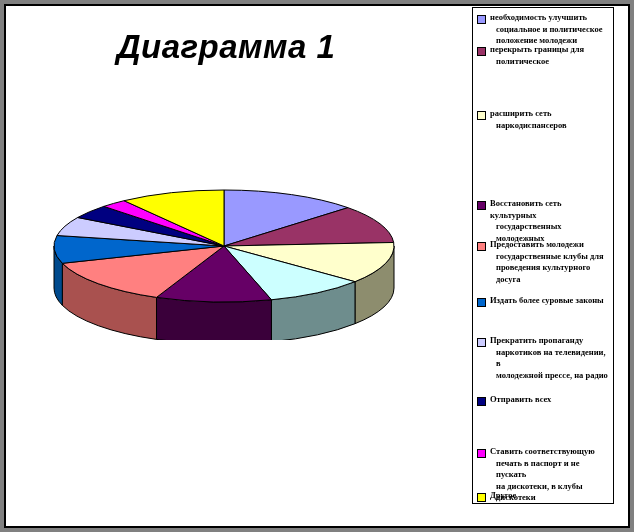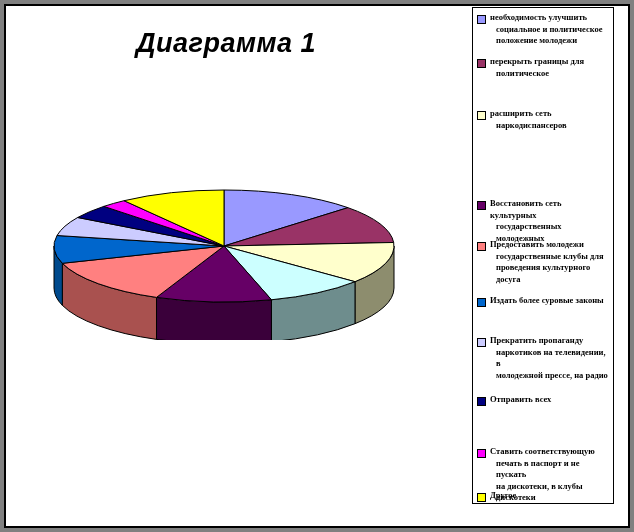--- a/index.html
+++ b/index.html
@@ -13,21 +13,21 @@
     background:#ffffff;border:2px solid #000000;box-sizing:border-box;
   }
   .plot-area{
     position:absolute;left:0;top:0;width:464px;height:520px;
     box-sizing:border-box;
   }
   .chart-title{
     position:absolute;left:0;top:22px;width:440px;
     text-align:center;
     font-family:"Liberation Sans",sans-serif;
-    font-weight:bold;font-style:italic;font-size:27px;
+    font-weight:bold;font-style:italic;font-size:33px;
     color:#000000;letter-spacing:0.5px;
     white-space:nowrap;
   }
   .pie-wrap{
     position:absolute;left:24px;top:178px;width:420px;height:156px;
   }
   .pie-svg{display:block;width:420px;height:156px;}
 
   
   .legend{
@@ -85,21 +85,21 @@
     <div class="legend">
       <div class="legend-inner" id="legend-inner">
           <div class="legend-item" style="top: 4px;">
             <span class="swatch" style="background: rgb(153, 153, 255);"></span>
             <div class="legend-label">
               <span>необходимость улучшить</span>
               <span style="padding-left: 6px;">социальное и политическое</span>
               <span style="padding-left: 6px;">положение молодежи</span>
             </div>
           </div>
-          <div class="legend-item" style="top: 48px;">
+          <div class="legend-item" style="top: 36px;">
             <span class="swatch" style="background: rgb(153, 51, 102);"></span>
             <div class="legend-label">
               <span>перекрыть границы для</span>
               <span style="padding-left: 6px;">политическое</span>
             </div>
           </div>
           <div class="legend-item" style="top: 100px;">
             <span class="swatch" style="background: rgb(255, 255, 204);"></span>
             <div class="legend-label">
               <span>расширить сеть</span>

